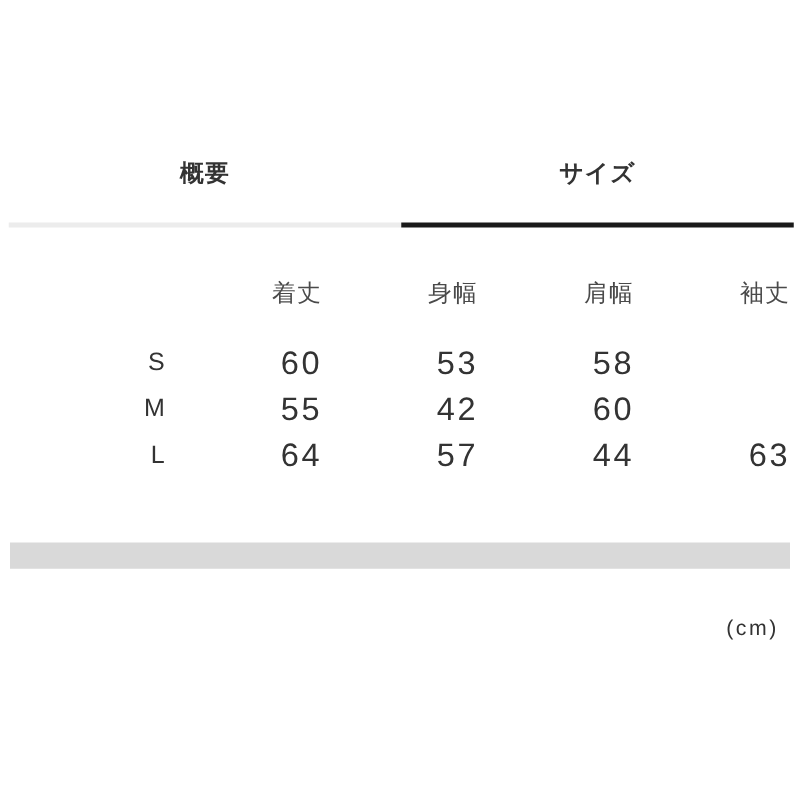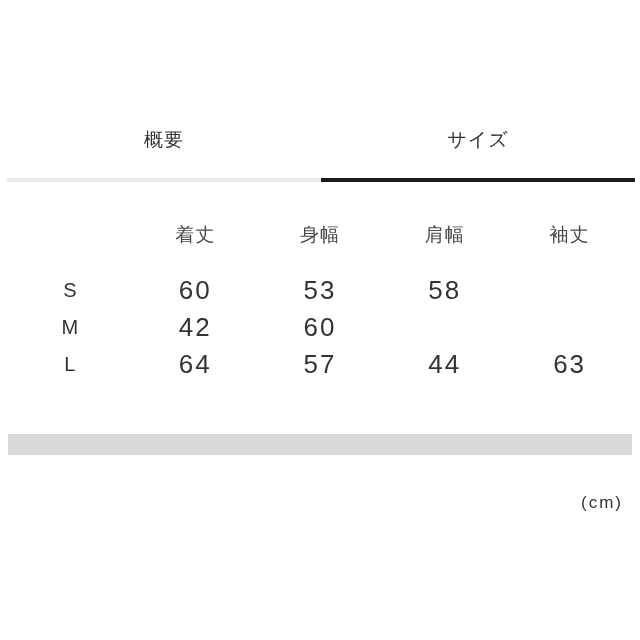--- a/index.html
+++ b/index.html
@@ -28,20 +28,21 @@
     flex: 1 1 50%;
     text-align: center;
     font-size: 19px;
     line-height: 22px;
     color: #333333;
     letter-spacing: 1px;
     padding-bottom: 27px; 
     border-bottom: 4px solid transparent;
     cursor: pointer;
     box-sizing: content-box;
+    font-weight: bold;
   }
   .tab.inactive { border-bottom-color: #ececec; }
   .tab.active   { border-bottom-color: #1a1a1a; }
 
   
   .size-table {
     position: absolute;
     left: 8px;
     top: 222px;
     width: 624px;
@@ -50,21 +51,21 @@
     display: grid;
     grid-template-columns: repeat(5, 1fr);
     align-items: center;
   }
   .t-row.header {
     height: 24px;
     margin-bottom: 26px;
   }
   .t-row.data { height: 37px; }
   .t-cell {
-    text-align: center;
+    text-align: right;
     color: #333333;
   }
   .t-cell.head {
     font-size: 19px;
     color: #4a4a4a;
     letter-spacing: 1px;
   }
   .t-cell.size-label {
     font-size: 20px;
     letter-spacing: 1px;
@@ -117,20 +118,21 @@
 
     <div class="t-row data">
       <div class="t-cell size-label">S</div>
       <div class="t-cell value">60</div>
       <div class="t-cell value">53</div>
       <div class="t-cell value">58</div>
     </div>
 
     <div class="t-row data">
       <div class="t-cell size-label">M</div>
+      <div class="t-cell value">55</div>
       <div class="t-cell value">42</div>
       <div class="t-cell value">60</div>
     </div>
 
     <div class="t-row data">
       <div class="t-cell size-label">L</div>
       <div class="t-cell value">64</div>
       <div class="t-cell value">57</div>
       <div class="t-cell value">44</div>
       <div class="t-cell value">63</div>

